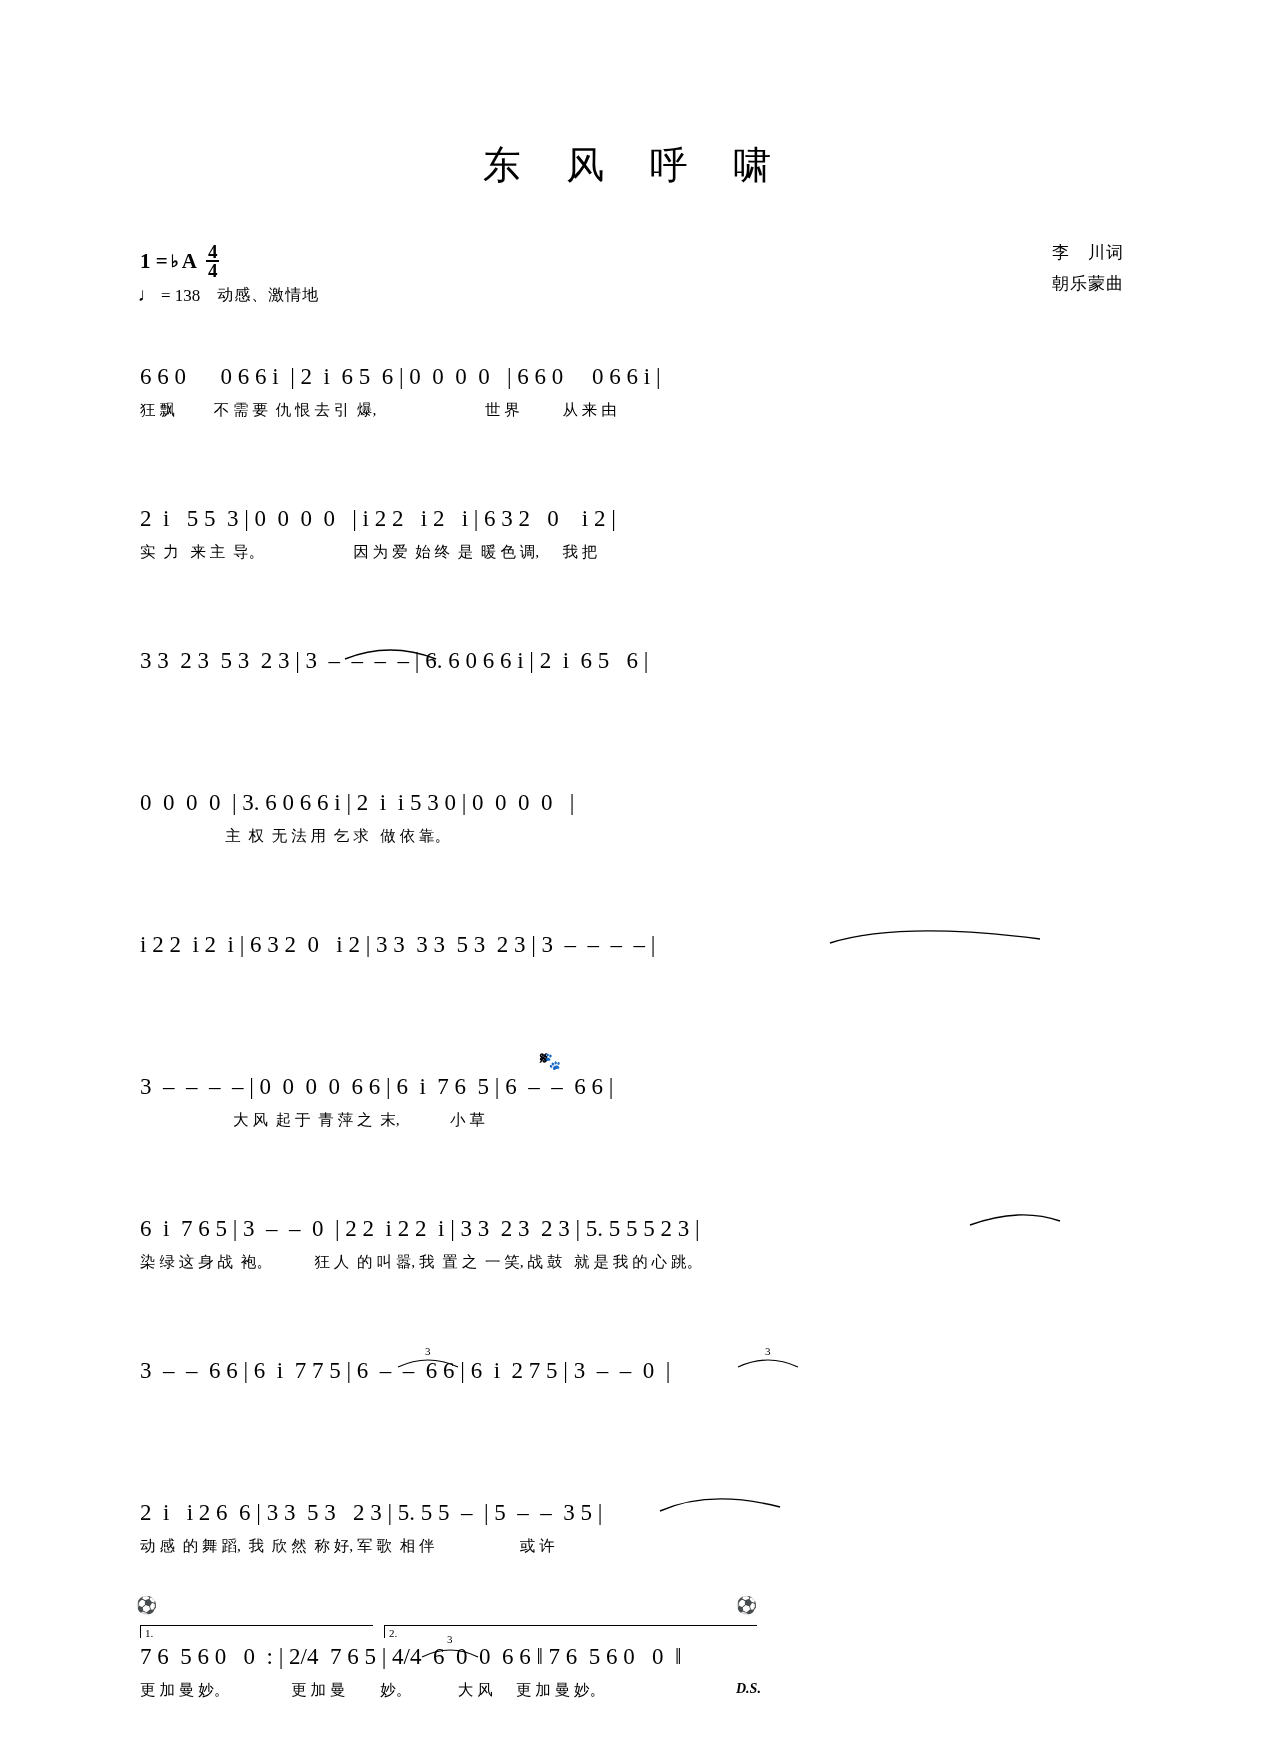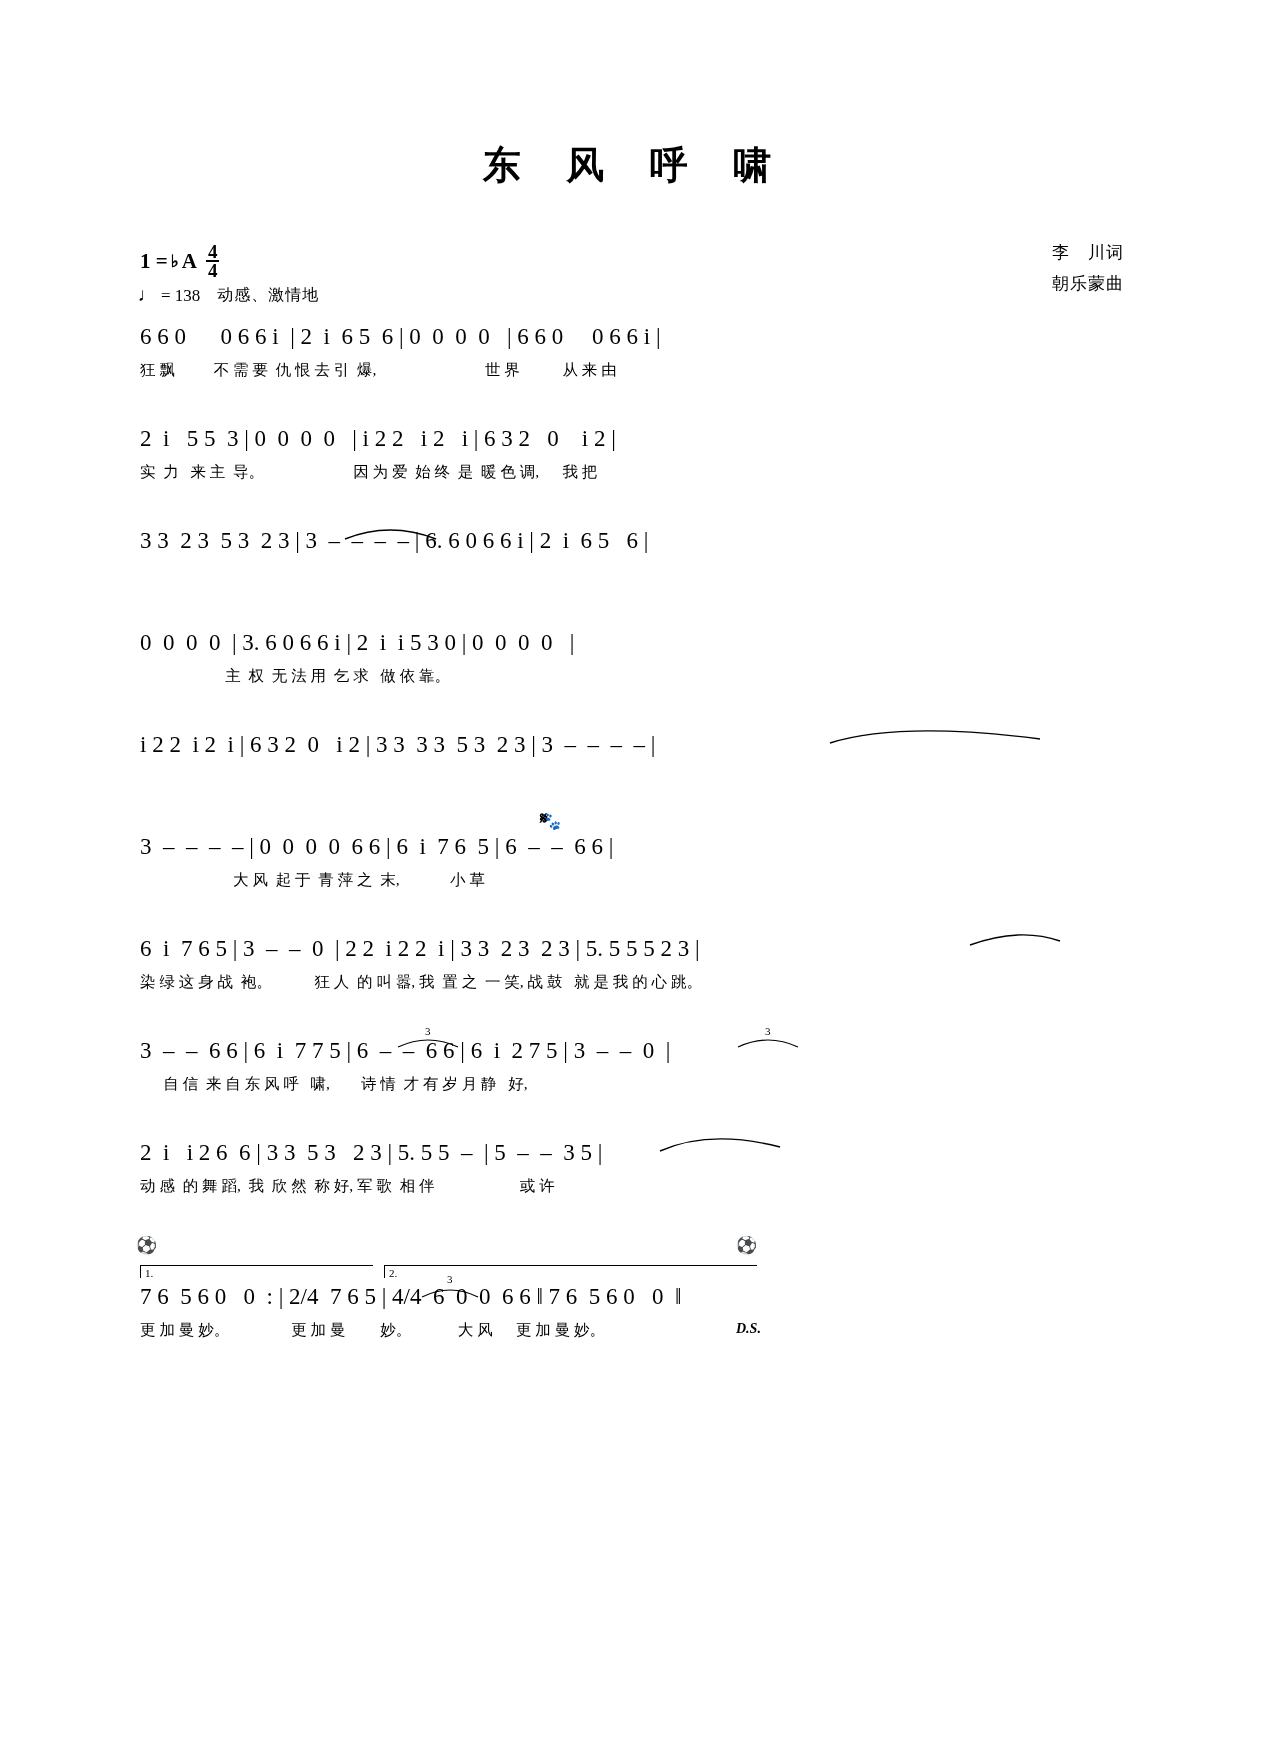--- a/index.html
+++ b/index.html
@@ -19,21 +19,21 @@
     width: 1272px;
     height: 1738px;
     position: relative;
     box-sizing: border-box;
   }
   
   .title {
     text-align: center;
     font-size: 38px;
     letter-spacing: 18px;
-    font-weight: 700;
+    font-weight: 400;
     padding-top: 140px;
     font-family: "Liberation Serif", serif;
   }
   
   .meta-row {
     position: relative;
     margin-top: 46px;
     height: 80px;
   }
   .key-sig {
@@ -90,20 +90,21 @@
     margin: 0 140px;
     height: 102px;
   }
   .notes {
     font-family: "Liberation Serif", serif;
     font-size: 23px;
     letter-spacing: 0px;
     white-space: pre;
     height: 40px;
     line-height: 40px;
+    margin-top: 40px;
   }
   .lyrics {
     font-family: "Liberation Serif", serif;
     font-size: 15.5px;
     white-space: pre;
     height: 26px;
     line-height: 26px;
     letter-spacing: 0px;
   }
   
@@ -221,21 +222,20 @@
   </div>
 
   <div class="system">
     <span class="tuplet" style="left:285px; top:-6px;">3</span>
     <span class="tuplet" style="left:625px; top:-6px;">3</span>
     <svg class="slur-svg" width="990" height="40">
       <path d="M258,16 Q288,2 318,16" stroke="#000" stroke-width="1.2" fill="none"></path>
       <path d="M598,16 Q628,2 658,16" stroke="#000" stroke-width="1.2" fill="none"></path>
     </svg>
     <div class="notes">3  –  –  6 6 | 6  i  7 7 5 | 6  –  –  6 6 | 6  i  2 7 5 | 3  –  –  0  |</div>
-    <div class="lyrics">      自 信  来 自 东 风 呼   啸,        诗 情  才 有 岁 月 静   好,</div>
   </div>
 
   <div class="system">
     <svg class="slur-svg" width="990" height="40">
       <path d="M520,18 Q570,-4 640,14" stroke="#000" stroke-width="1.4" fill="none"></path>
     </svg>
     <div class="notes">2  i   i 2 6  6 | 3 3  5 3   2 3 | 5. 5 5  –  | 5  –  –  3 5 |</div>
     <div class="lyrics">动 感  的 舞 蹈,  我  欣 然  称 好, 军 歌  相 伴                      或 许</div>
   </div>
 

